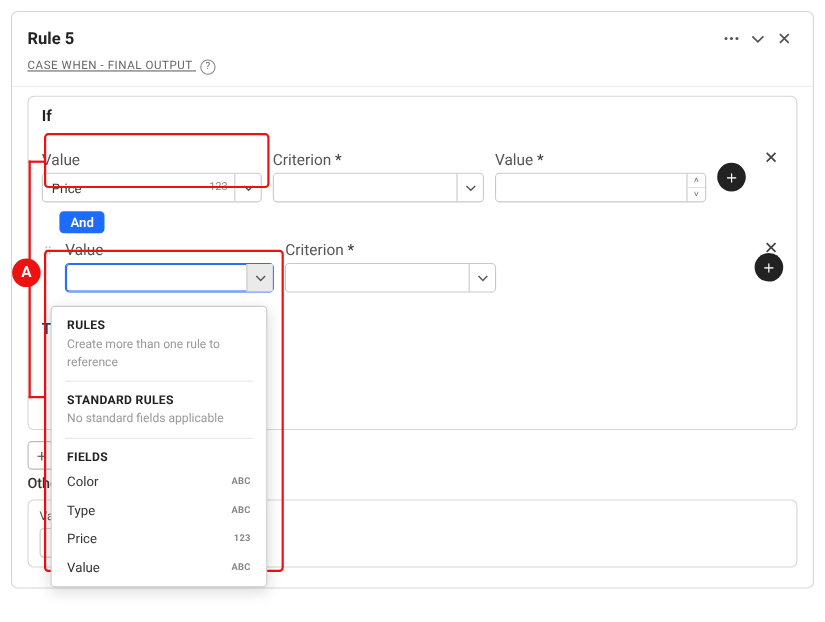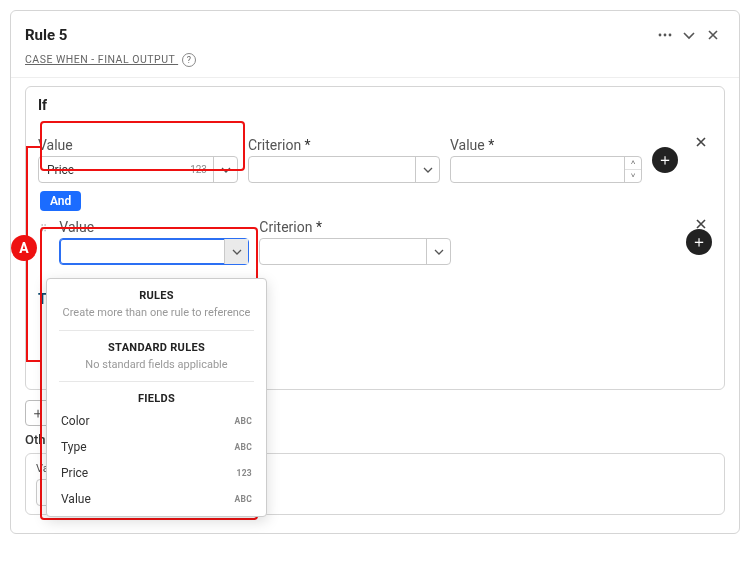--- a/index.html
+++ b/index.html
@@ -31,21 +31,21 @@
   .ctrl .chev { width:24px; border-left:1px solid #c9c9c9; display:flex; align-items:center; justify-content:center; color:#555; cursor:pointer; }
   .ctrl.focus { border-color:#2b6ff3; box-shadow:0 0 0 1px #2b6ff3 inset; }
   .ctrl.focus .chev { background:#eaeaea; }
 
   .spinner { display:flex; flex-direction:column; border-left:1px solid #c9c9c9; }
   .spinner div { width:16px; height:13px; display:flex; align-items:center; justify-content:center; font-size:8px; color:#666; cursor:pointer; }
   .spinner div:first-child { border-bottom:1px solid #e0e0e0; }
 
   .addcirc { width:26px; height:26px; border-radius:50%; background:#222; color:#fff; display:flex; align-items:center; justify-content:center; font-size:16px; cursor:pointer; align-self:center; }
 
-  .and { display:inline-block; background:#1b6cff; color:#fff; font-size:12px; font-weight:600; padding:3px 10px; border-radius:4px; margin:8px 2px; cursor:pointer; }
+  .and { display:inline-block; background:#1b6cff; color:#fff; font-size:12px; font-weight:600; padding:3px 10px; border-radius:4px; margin:8px 16px; cursor:pointer; }
 
   .drag { display:flex; flex-direction:column; gap:2px; padding:2px; color:#bbb; align-self:flex-start; margin-top:6px; font-size:10px; line-height:4px; }
 
   .red-box { position:absolute; border:2px solid #e11; border-radius:4px; pointer-events:none; }
   .red-line { position:absolute; background:#e11; pointer-events:none; }
   .badge-a { position:absolute; width:26px; height:26px; border-radius:50%; background:#e11; color:#fff; font-weight:700; display:flex; align-items:center; justify-content:center; font-size:14px; z-index:20; }
 
   .addrule-row { display:flex; align-items:center; margin:10px 14px 4px; gap:6px; }
   .addrule { width:26px; height:26px; border:1px solid #bbb; border-radius:4px; display:flex; align-items:center; justify-content:center; color:#444; font-size:15px; cursor:pointer; }
 
@@ -192,21 +192,21 @@
       <div class="txt"></div>
       <div class="chev">
           <svg width="10" height="10" viewBox="0 0 10 10">
             <path d="M1 3l4 4 4-4" stroke="currentColor" fill="none" stroke-width="1.3"></path>
           </svg>
         </div>
     </div>
   </div>
 </div>
 
-<div class="dropdown" style="left:46px; top:278px; width:221px;text-align:center;">
+<div class="dropdown" style="left:46px; top:278px; width:197px;">
   <div class="dd-sect">RULES</div>
   <div class="dd-hint">Create more than one rule to reference</div>
   <div class="dd-sep"></div>
   <div class="dd-sect">STANDARD RULES</div>
   <div class="dd-hint">No standard fields applicable</div>
   <div class="dd-sep"></div>
   <div class="dd-sect">FIELDS</div>
   <div class="dd-item">
       <span>Color</span>
       <span class="tag">ABC</span>

